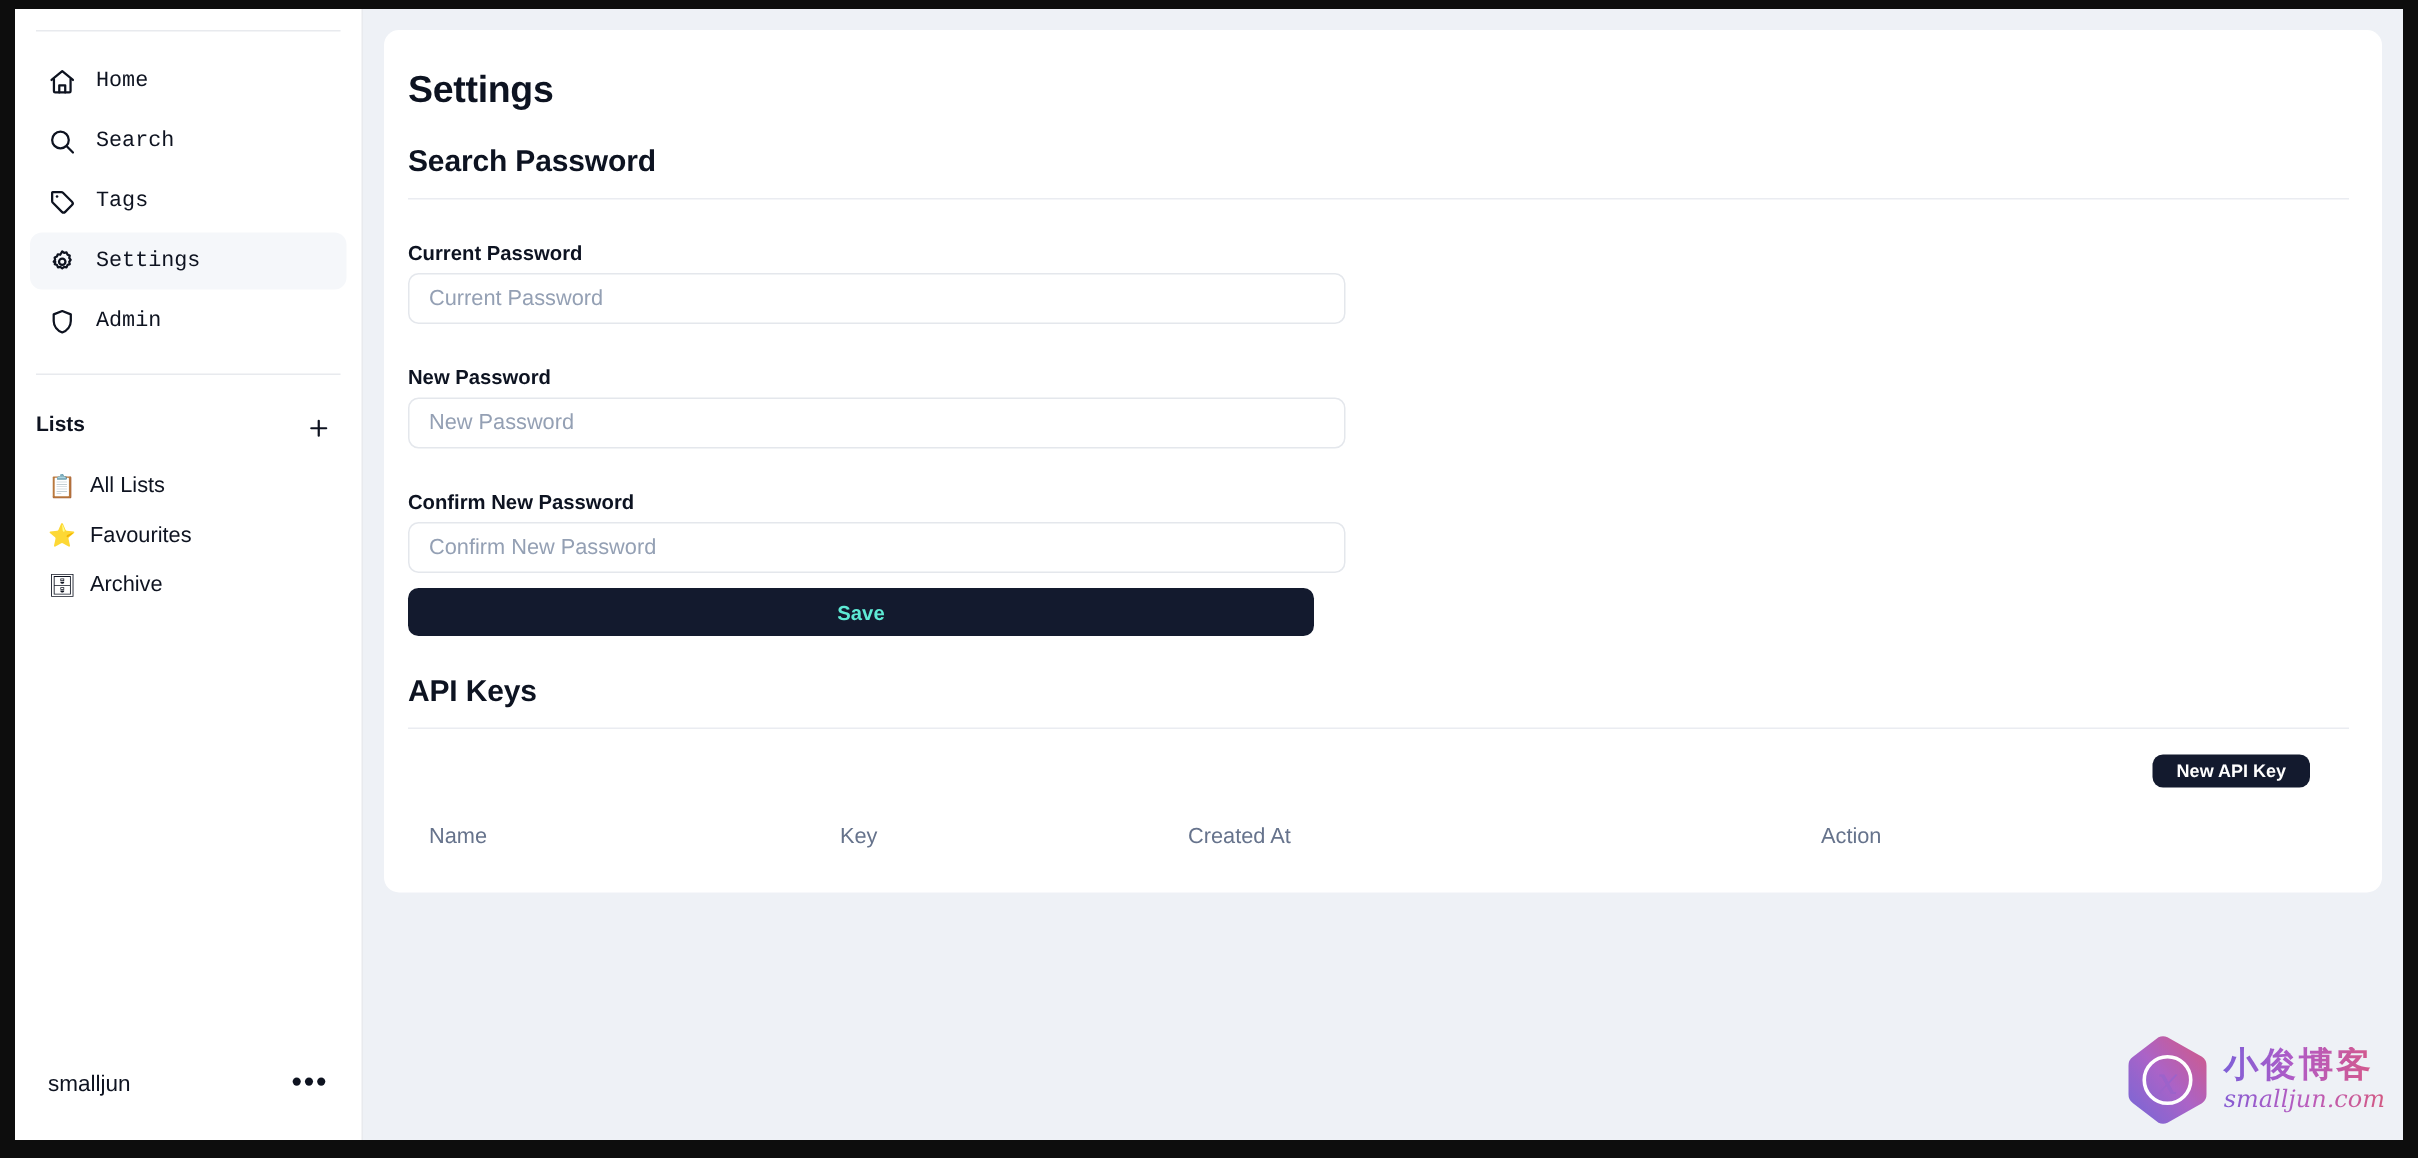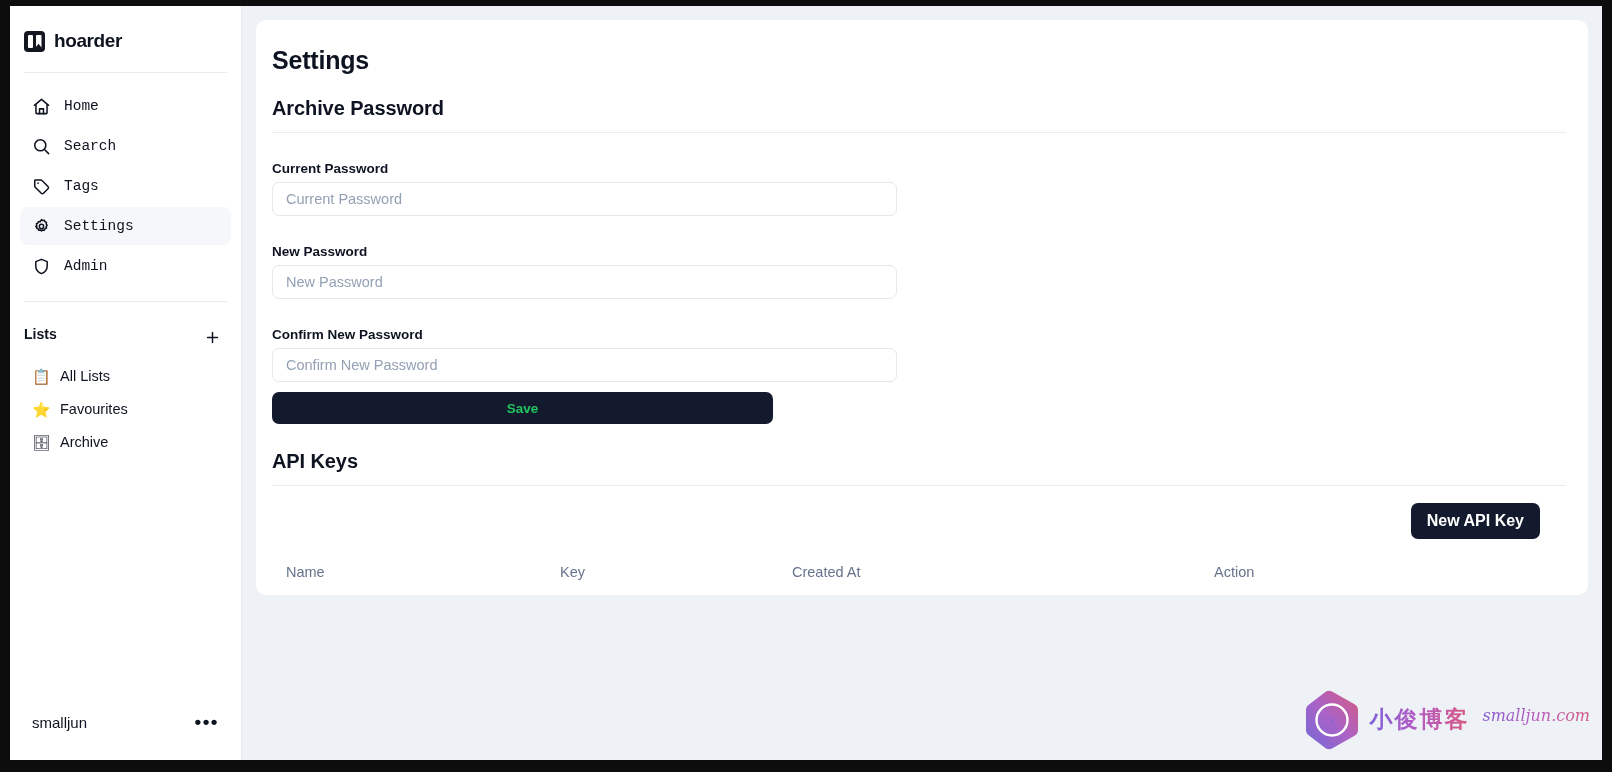--- a/index.html
+++ b/index.html
@@ -226,25 +226,25 @@
     padding: 0 13px;
     font-size: 14.5px;
     font-family: "Liberation Sans", sans-serif;
     color: #0d1321;
     background: #ffffff;
     outline: none;
   }
   .field-input::placeholder { color: #94a0b4; }
 
   .save-btn {
-    width: 501px;
+    width: 604px;
     height: 32px;
     margin-top: 10px;
     background: #131a2e;
-    color: #22c55e;
+    color: #5eead4;
     border: none;
     border-radius: 7px;
     font-size: 13.5px;
     font-weight: bold;
     font-family: "Liberation Sans", sans-serif;
     cursor: pointer;
   }
 
   .apikeys-section { margin-top: 26px; }
 
@@ -252,23 +252,23 @@
     display: flex;
     justify-content: flex-end;
     margin-top: 17px;
     padding-right: 26px;
   }
   .newkey-btn {
     background: #131a2e;
     color: #ffffff;
     border: none;
     border-radius: 7px;
-    height: 36px;
+    height: 22px;
     padding: 0 16px;
-    font-size: 16px;
+    font-size: 12px;
     font-weight: bold;
     font-family: "Liberation Sans", sans-serif;
     cursor: pointer;
   }
 
   .table { margin-top: 25px; width: 1294px; }
   .table-head {
     display: flex;
     align-items: flex-start;
     font-size: 14.5px;
@@ -284,21 +284,21 @@
     position: absolute;
     right: 12px;
     bottom: 10px;
     display: flex;
     align-items: center;
     gap: 9px;
     opacity: 0.97;
     pointer-events: none;
   }
   .wm-hex { width: 56px; height: 60px; flex: 0 0 56px; }
-  .wm-texts { display: flex; flex-direction: row; gap: 13px; }
+  .wm-texts { display: flex; flex-direction: column; gap: 1px; }
   .wm-cn {
     font-size: 23px;
     font-weight: bold;
     font-family: "DejaVu Sans", sans-serif;
     letter-spacing: 2px;
     background: linear-gradient(90deg,#7b5bd6 0%, #b057c4 45%, #d9557f 100%);
     -webkit-background-clip: text;
     background-clip: text;
     color: transparent;
     line-height: 1.1;
@@ -314,24 +314,20 @@
     line-height: 1.1;
   }
 </style>
 </head>
 <body>
 
 <div id="frame">
 
   <aside id="sidebar">
 
-    <div class="brand">
-      <span class="brand-mark"></span>
-      <span class="brand-text">hoarder</span>
-    </div>
 
     <div class="divider"></div>
 
     <nav class="nav">
 
       <div class="nav-item">
         <span class="nav-icon">
           <svg width="19" height="19" viewBox="0 0 24 24" fill="none" stroke="#0e1320" stroke-width="1.9" stroke-linecap="round" stroke-linejoin="round">
             <path d="M3 10.5L12 3l9 7.5"></path>
               <path d="M5 9.8V20a1 1 0 0 0 1 1h12a1 1 0 0 0 1-1V9.8"></path>
@@ -417,21 +413,21 @@
 
   </aside>
 
   <main id="main">
 
     <section class="card">
 
       <h1 class="page-title">Settings</h1>
 
       <div class="section">
-        <h2 class="section-title">Archive Password</h2>
+        <h2 class="section-title">Search Password</h2>
         <div class="section-rule"></div>
 
         <div class="field">
           <label class="field-label">Current Password</label>
           <input class="field-input" type="password" placeholder="Current Password" style="">
         </div>
 
         <div class="field">
           <label class="field-label">New Password</label>
           <input class="field-input" type="password" placeholder="New Password" style="">

